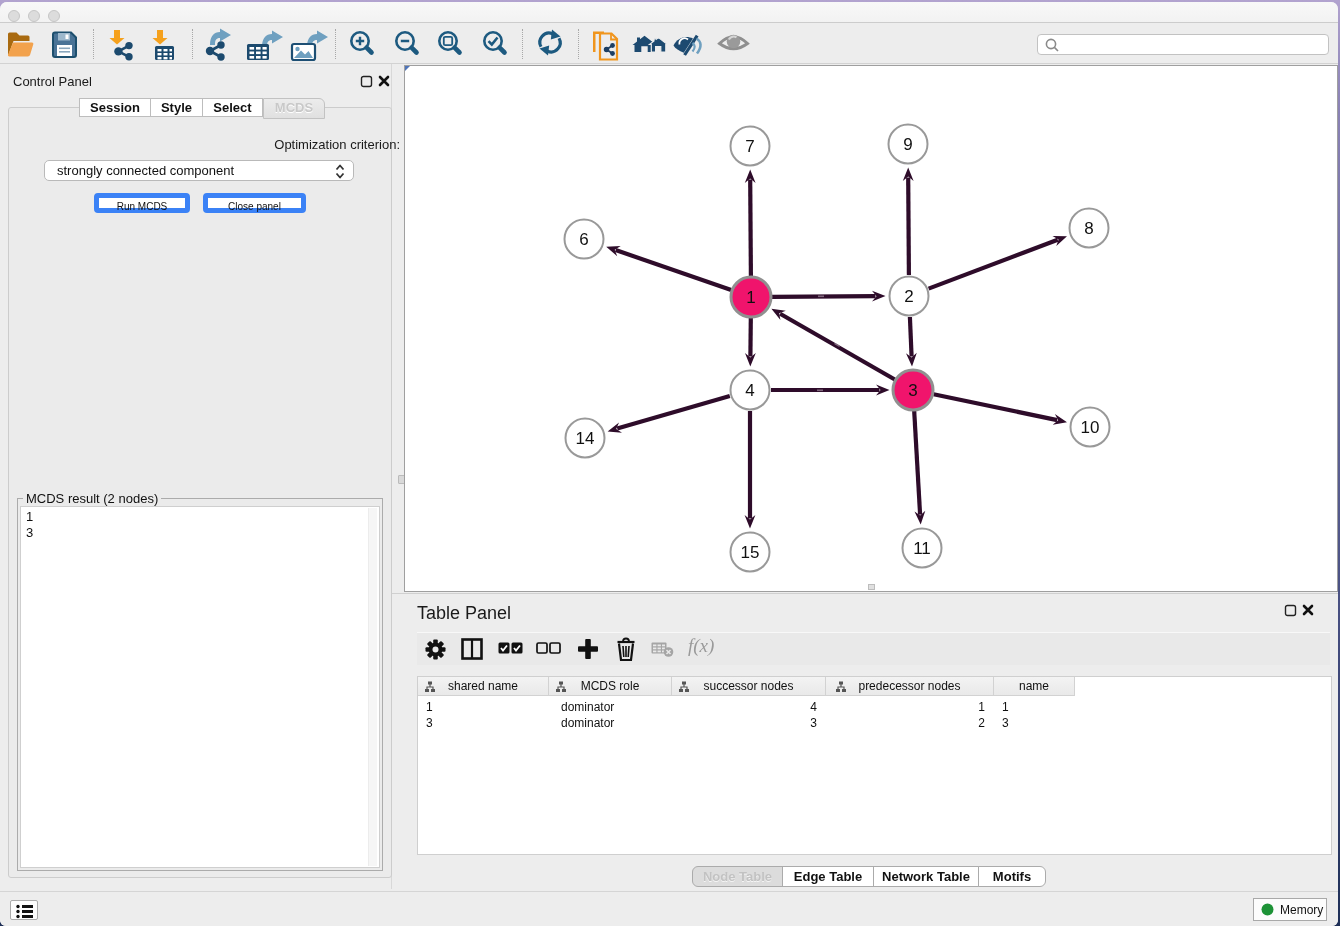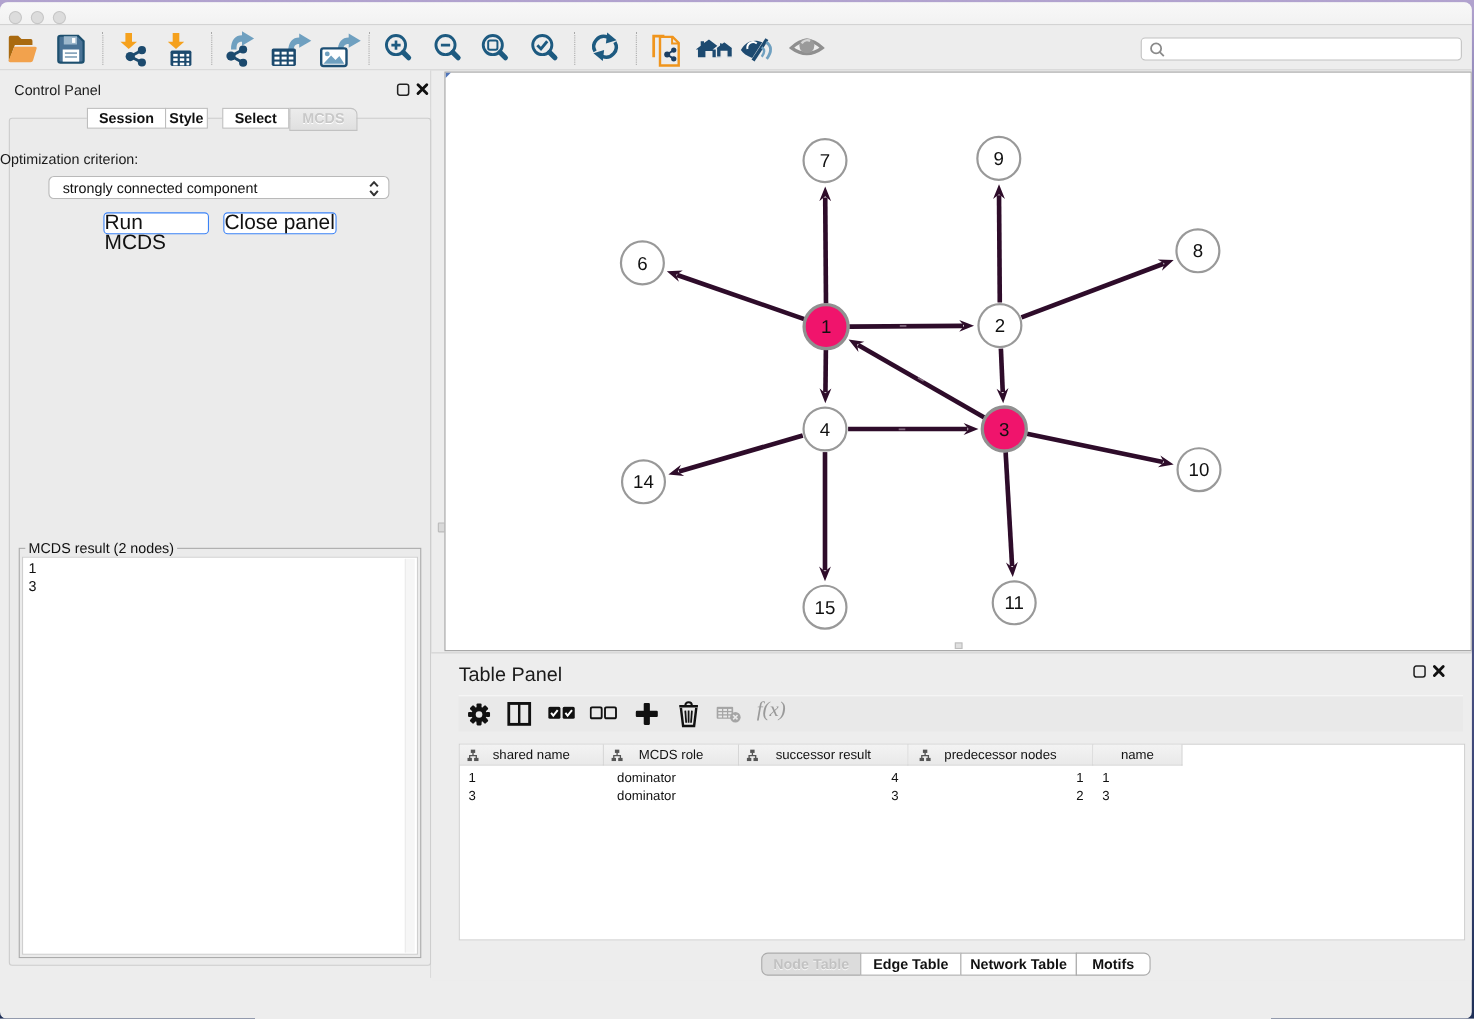--- a/index.html
+++ b/index.html
@@ -16,23 +16,23 @@
 .ticon{position:absolute;top:5px}
 .searchbox{position:absolute;left:1037px;top:11px;width:292px;height:21px;background:#fff;border:1px solid #c2c2c2;border-radius:4px}
 
 .lp-head{position:absolute;top:62px;left:0;width:391px;height:34px;background:#ededed}
 .lp-title{position:absolute;left:13px;top:10px;font-size:13px;color:#1a1a1a}
 .lp-border{position:absolute;top:62px;left:391px;width:1px;bottom:37px;background:#d8d8d8}
 .tabpanel{position:absolute;left:8px;top:105px;width:384px;height:771px;background:#ebebeb;border:1px solid #cccccc;border-radius:3px}
 .tabrow{position:absolute;top:96px;left:79px;height:19px}
 .tab{position:absolute;top:0;height:19px;background:#fff;border:1px solid #bdbdbd;font-size:13px;font-weight:bold;color:#111;text-align:center;line-height:17px}
 .tab.sel{background:linear-gradient(#ececec,#e0e0e0);color:#c8c8c8;text-shadow:0 1px 0 #fff;height:21px;border-radius:0 6px 0 0;border-color:#c2c2c2}
-.optlabel{position:absolute;top:135px;left:0;width:400px;text-align:left;font-size:13px;color:#1a1a1a}
+.optlabel{position:absolute;top:135px;left:0;width:400px;text-align:right;font-size:13px;color:#1a1a1a}
 .combo{position:absolute;left:44px;top:158px;width:310px;height:21px;background:#fff;border:1px solid #b9b9b9;border-radius:5px;font-size:13px;color:#111;line-height:19px;padding-left:12px}
-.btn{position:absolute;top:191px;height:20px;background:#fff;border:1px solid #3b82f6;border-radius:4px;font-size:19px;color:#111;line-height:18px}
+.btn{position:absolute;top:191px;height:20px;background:#fff;border:5px solid #3b82f6;border-radius:4px;font-size:10px;color:#111;text-align:center;line-height:18px}
 .groupbox{position:absolute;left:17px;top:496px;width:366px;height:373px;border:1px solid #ababab}
 .grouplabel{position:absolute;left:5px;top:-8px;background:#ebebeb;padding:0 3px;font-size:13px;color:#111}
 .resultarea{position:absolute;left:2px;top:7px;right:2px;bottom:2px;background:#fff;border:1px solid #cfcfcf;font-size:13px;color:#111;padding:2px 0 0 5px;line-height:16px}
 
 .netframe{position:absolute;left:404px;top:63px;width:934px;height:527px;border:1px solid #9f9f9f;background:#fff}
 .nettitle{position:absolute;top:0;left:0;right:0;height:21px;background:linear-gradient(#f4f4f4,#dedede);border-bottom:1px solid #b3b3b3}
 .nettitle-text{position:absolute;top:3px;left:0;right:0;text-align:center;font-size:13px;font-weight:bold;color:#1a1a1a}
 .light{position:absolute;top:5px;width:11px;height:11px;border-radius:50%}
 
 .tp{position:absolute;left:392px;top:591px;right:0;bottom:35px;background:#ededed;border-top:1px solid #d0d0d0}
@@ -223,21 +223,21 @@
   <div class="lp-title">Control Panel</div>
   <svg class="abs" style="left:360px;top:11px" width="30" height="13">
     <rect x="1.5" y="1.5" width="10" height="10" rx="2" fill="none" stroke="#222" stroke-width="1.4"></rect>
     <path d="M20 2 L28 10 M28 2 L20 10" stroke="#111" stroke-width="2.6" stroke-linecap="round"></path>
   </svg>
 </div>
 <div class="lp-border"></div>
 <div class="tabpanel"></div>
 <div class="tabrow">
   <div class="tab" style="left:0;width:72px">Session</div>
-  <div class="tab" style="left:71px;width:39px">Style</div>
+  <div class="tab" style="left:71px;width:53px">Style</div>
   <div class="tab" style="left:123px;width:61px">Select</div>
   <div class="tab sel" style="left:184px;width:62px">MCDS</div>
 </div>
 <div class="optlabel">Optimization criterion:</div>
 <div class="combo">strongly connected component
   <svg class="abs" style="right:8px;top:3px" width="10" height="15">
     <path d="M1.5 5.5 L5 1.5 L8.5 5.5 M1.5 9.5 L5 13.5 L8.5 9.5" fill="none" stroke="#333" stroke-width="1.8" stroke-linejoin="round"></path>
   </svg>
 </div>
 <div class="btn" style="left:94px;width:96px">Run MCDS</div>
@@ -396,21 +396,21 @@
       </g>
       <circle cx="17.5" cy="10" r="4.8" fill="#a5a5a5"></circle>
       <path d="M15.5 8 L19.5 12 M19.5 8 L15.5 12" stroke="#e9e9e9" stroke-width="1.5"></path>
     </svg>
 
     <div class="abs" style="left:271px;top:2px;font-family:'Liberation Serif',serif;font-style:italic;font-size:19px;color:#9a9a9a">f(x)</div>
   </div>
   <div class="tbl" id="tbl">
     <div class="th" style="left:0;width:131px">shared name</div>
     <div class="th" style="left:131px;width:123px">MCDS role</div>
-    <div class="th" style="left:254px;width:154px">successor result</div>
+    <div class="th" style="left:254px;width:154px">successor nodes</div>
     <div class="th" style="left:408px;width:168px">predecessor nodes</div>
     <div class="th" style="left:576px;width:81px">name</div>
     <svg class="abs" style="left:6px;top:4px" width="12" height="11">
             <g fill="none" stroke="#555" stroke-width="1.2">
               <path d="M6 3 V6 M3 9 V6 H9 V9"></path>
             </g>
             <rect x="4" y="0.5" width="4" height="3" fill="#555"></rect>
             <rect x="1" y="8" width="4" height="3" fill="#555"></rect>
             <rect x="7" y="8" width="4" height="3" fill="#555"></rect>
           </svg>
@@ -447,15 +447,33 @@
     <div class="td" style="left:143px;top:38px">dominator</div>
     <div class="td" style="left:350px;top:38px;width:49px;text-align:right">3</div>
     <div class="td" style="left:520px;top:38px;width:47px;text-align:right">2</div>
     <div class="td" style="left:584px;top:38px">3</div>
   </div>
   <div class="bottabs">
     <span class="btab sel" style="border-radius:6px 0 0 6px;width:91px">Node Table</span><span class="btab" style="width:92px">Edge Table</span><span class="btab" style="width:106px">Network Table</span><span class="btab" style="border-radius:0 6px 6px 0;width:68px">Motifs</span>
   </div>
 </div>
 
+<div class="statusbar">
+  <div class="listbtn">
+    <svg width="26" height="18" style="position:absolute;left:5px;top:3px">
+      <circle cx="2" cy="2.5" r="1.7" fill="#111"></circle>
+            <rect x="6" y="1" width="11" height="3" fill="#111"></rect>
+      <circle cx="2" cy="7.5" r="1.7" fill="#111"></circle>
+            <rect x="6" y="6" width="11" height="3" fill="#111"></rect>
+      <circle cx="2" cy="12.5" r="1.7" fill="#111"></circle>
+            <rect x="6" y="11" width="11" height="3" fill="#111"></rect>
+    </svg>
+  </div>
+  <div class="membtn">
+    <svg width="14" height="14" style="position:absolute;left:7px;top:4px">
+            <circle cx="6.5" cy="6.5" r="6" fill="#1d9236"></circle>
+          </svg>
+    <span style="position:absolute;left:26px;top:4px">Memory</span>
+  </div>
+</div>
 
 </div>
 </div>
 
 </body></html>

